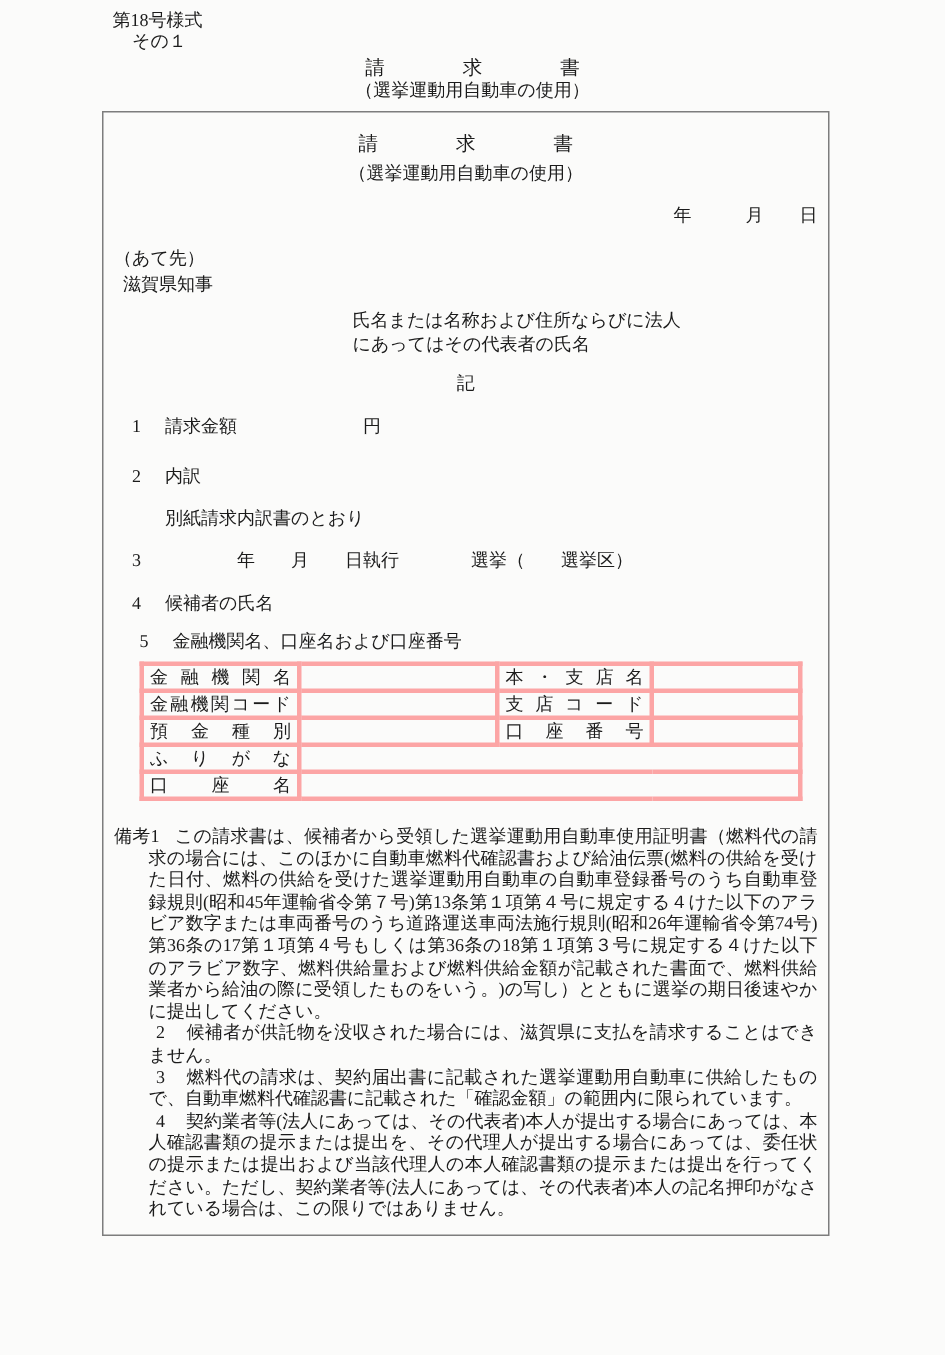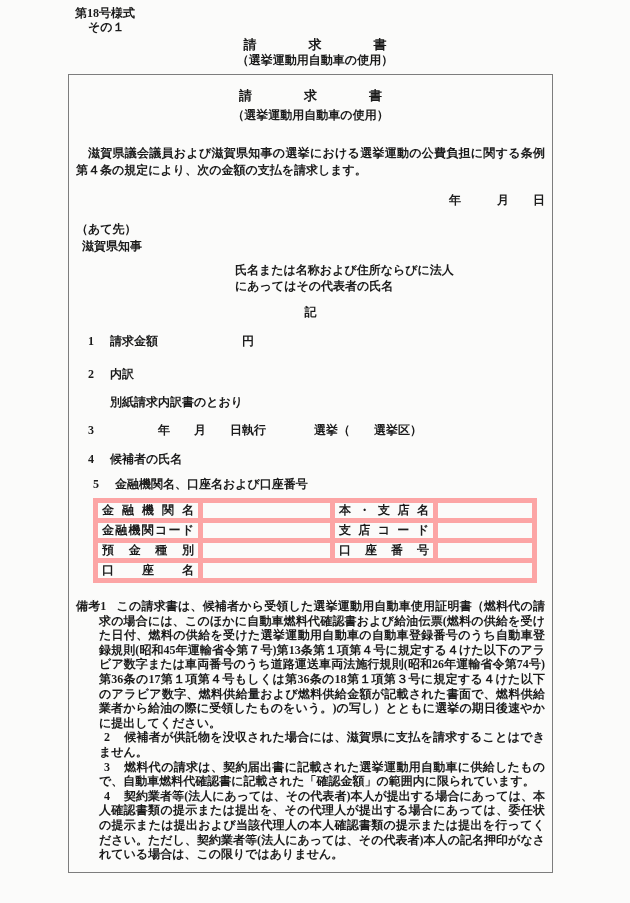--- a/index.html
+++ b/index.html
@@ -4,21 +4,21 @@
 <style>
   html,body{margin:0;padding:0;}
   body{
     width:630px;height:903px;
     background:#fbfbfa;
     color:#1b1b1b;
     font-family:"Liberation Serif","DejaVu Serif",serif;
     font-size:12px;
     overflow:hidden;
   }
-  .page{position:relative;width:630px;height:903px;font-weight:bold;}
+  .page{position:relative;width:630px;height:903px;}
 
   .form-number{padding-top:6px;margin-left:75px;line-height:14px;}
   .form-branch{margin-left:88px;line-height:14px;}
   .outer-title{text-align:center;margin-top:3px;font-size:13px;line-height:15px;}
   .outer-subtitle{text-align:center;margin-top:1px;line-height:14px;}
 
   .form-box{
     box-sizing:border-box;
     width:485px;
     margin:7px 0 0 68px;
@@ -45,21 +45,21 @@
   .item-4{margin-top:12px;}
   .item-5{margin-top:8px;margin-left:17px;}
 
   table.bank-table{
     border-collapse:collapse;
     table-layout:fixed;
     width:439px;
     margin:5px 0 0 17px;
   }
   table.bank-table td{
-    border:5px solid #fca5a5;
+    border:3px solid #fca5a5;
     height:13px;
     line-height:13px;
     padding:1px 4px;
     font-size:12px;
     overflow:hidden;
     white-space:nowrap;
   }
   td.blabel{text-align:justify;text-align-last:justify;}
   td.dash-b{border-bottom:1px dashed #8a8a8a;}
   td.dash-t{border-top:1px dashed #8a8a8a;}
@@ -81,21 +81,20 @@
 
   <div class="form-number">第18号様式</div>
   <div class="form-branch">その１</div>
   <div class="outer-title">請　　　　求　　　　書</div>
   <div class="outer-subtitle">（選挙運動用自動車の使用）</div>
 
   <div class="form-box">
     <div class="form-title">請　　　　求　　　　書</div>
     <div class="form-subtitle">（選挙運動用自動車の使用）</div>
 
-    <div class="intro">滋賀県議会議員および滋賀県知事の選挙における選挙運動の公費負担に関する条例第４条の規定により、次の金額の支払を請求します。</div>
 
     <div class="date-line">年　　　月　　日</div>
 
     <div class="addressee-label">（あて先）</div>
     <div class="addressee-name">滋賀県知事</div>
 
     <div class="signer">
       <div>氏名または名称および住所ならびに法人</div>
       <div>にあってはその代表者の氏名</div>
     </div>
@@ -141,20 +140,24 @@
         <td class="blabel">支店コード</td>
         <td></td>
       </tr>
       <tr>
         <td class="blabel">預金種別</td>
         <td></td>
         <td class="blabel">口座番号</td>
         <td></td>
       </tr>
       <tr>
+        <td class="blabel dash-b">ふりがな</td>
+        <td class="dash-b" colspan="3"></td>
+      </tr>
+      <tr>
         <td class="blabel dash-t">口座名</td>
         <td class="dash-t" colspan="3"></td>
       </tr>
     </tbody>
       </table>
 
     <div class="remarks">
       <div class="remark remark-first">
         <span class="rlabel">備考1</span><span>この請求書は、候補者から受領した選挙運動用自動車使用証明書（燃料代の請求の場合には、このほかに自動車燃料代確認書および給油伝票(燃料の供給を受けた日付、燃料の供給を受けた選挙運動用自動車の自動車登録番号のうち自動車登録規則(昭和45年運輸省令第７号)第13条第１項第４号に規定する４けた以下のアラビア数字または車両番号のうち道路運送車両法施行規則(昭和26年運輸省令第74号)第36条の17第１項第４号もしくは第36条の18第１項第３号に規定する４けた以下のアラビア数字、燃料供給量および燃料供給金額が記載された書面で、燃料供給業者から給油の際に受領したものをいう。)の写し）とともに選挙の期日後速やかに提出してください。</span>
       </div>

